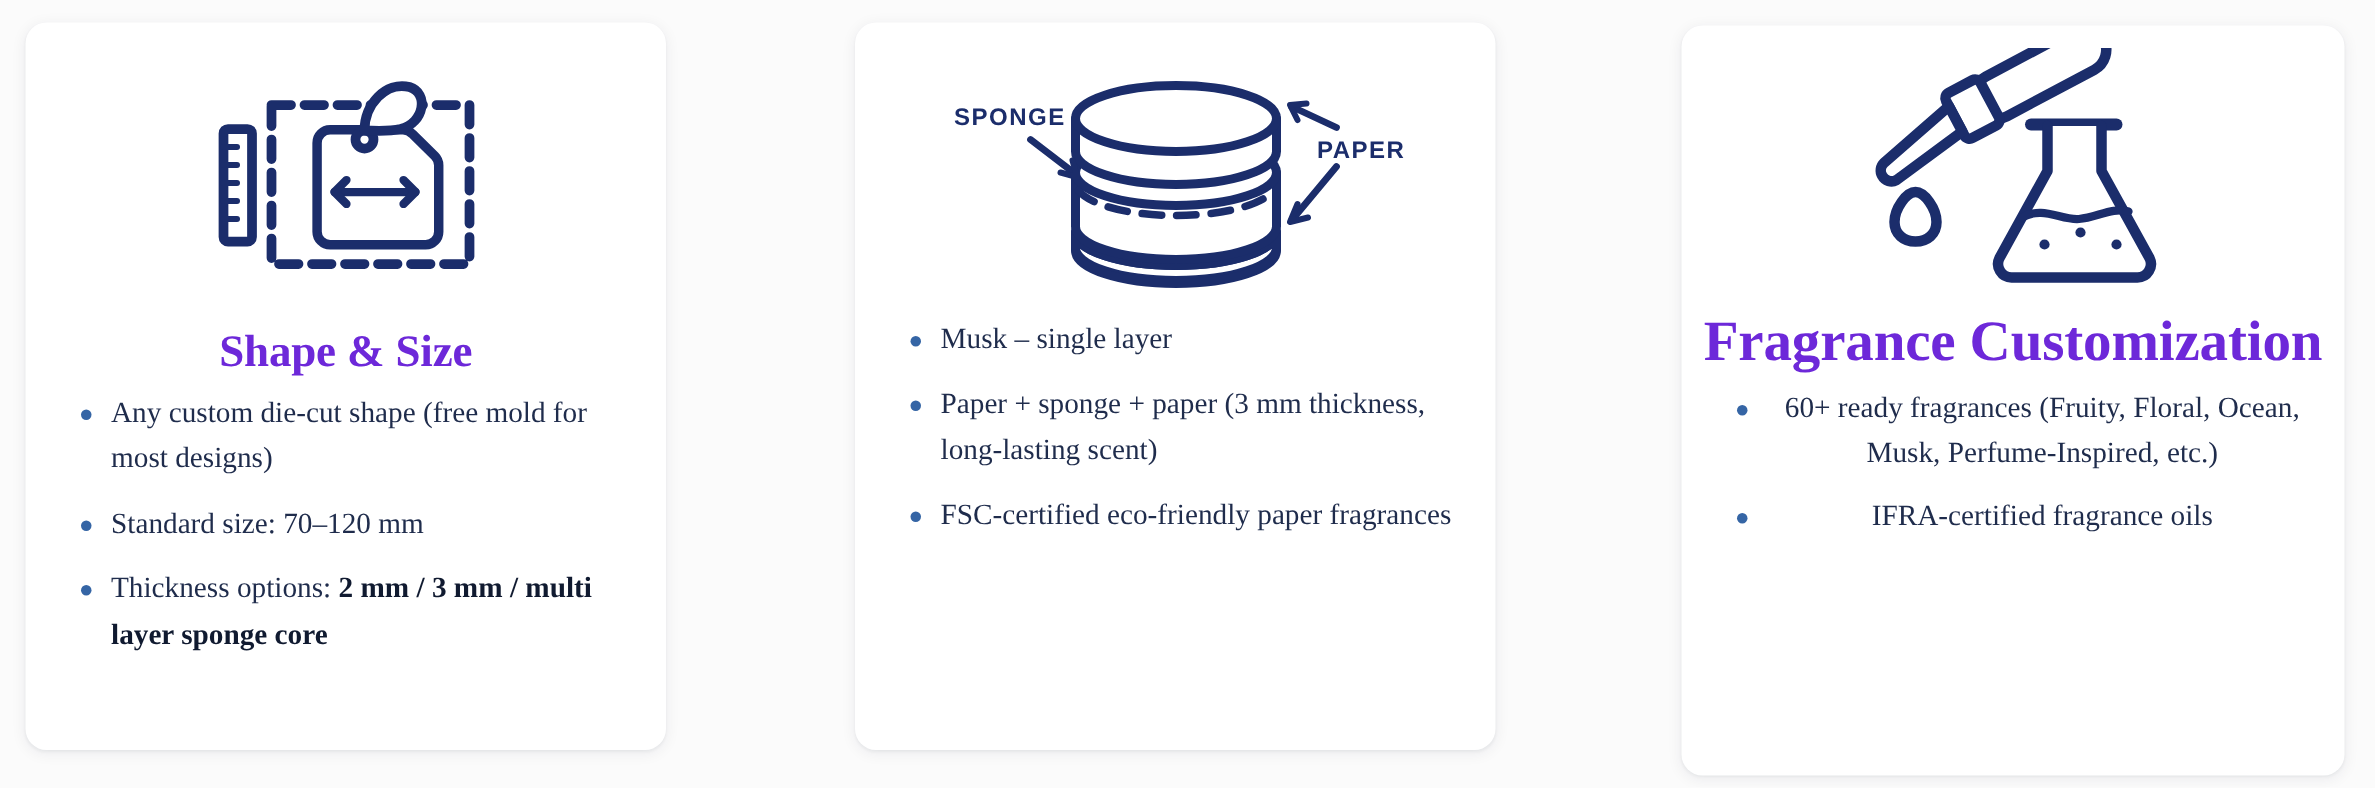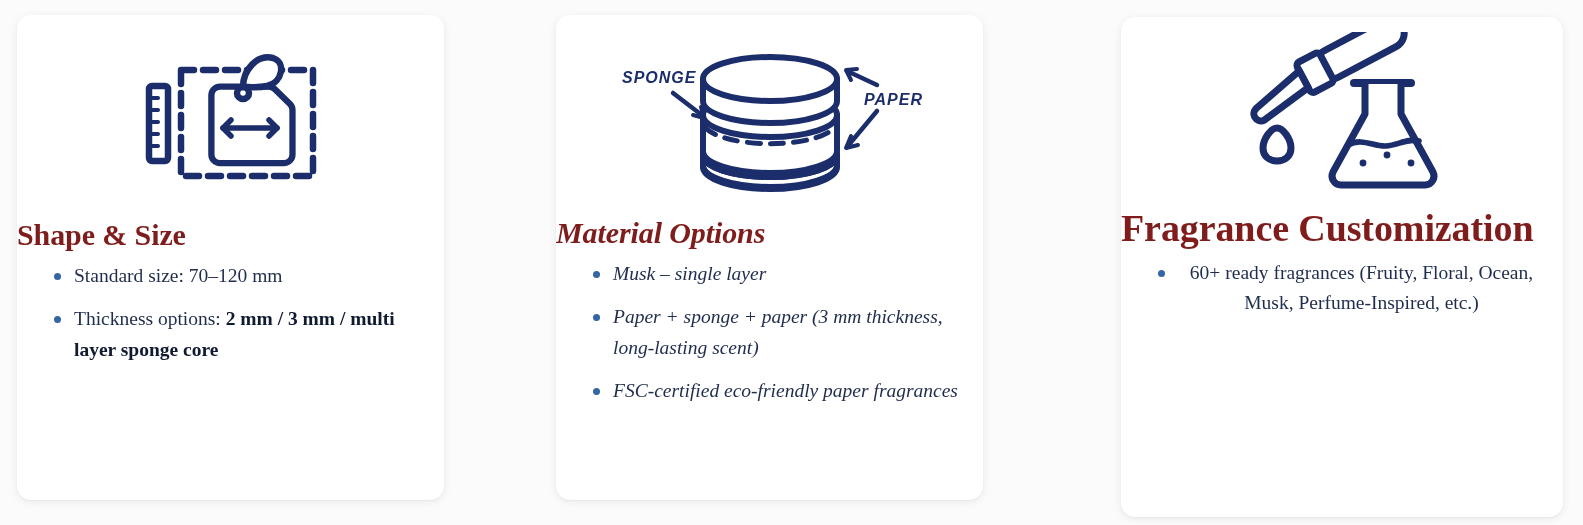--- a/index.html
+++ b/index.html
@@ -25,37 +25,37 @@
     position: absolute;
     background: #ffffff;
     border-radius: 14px;
     box-shadow: 0 2px 10px rgba(22, 30, 60, 0.07),
                 0 1px 2px rgba(22, 30, 60, 0.05);
     box-sizing: border-box;
     overflow: hidden;
   }
 
   .card-1 { left: 17px;   top: 15px; width: 427px; height: 485px; }
-  .card-2 { left: 556px;  top: 15px; width: 427px; height: 485px; font-style: italic; }
+  .card-2 { left: 570px;  top: 15px; width: 427px; height: 485px; }
   .card-3 { left: 1121px; top: 17px; width: 442px; height: 500px; }
 
   .card-icon {
     display: flex;
     align-items: center;
     justify-content: center;
     width: 100%;
   }
   .card-1 .card-icon { height: 175px; padding-top: 18px; }
   .card-2 .card-icon { height: 175px; padding-top: 16px; }
   .card-3 .card-icon { height: 175px; padding-top: 10px; }
 
   .card-title {
-    text-align: left;
+    text-align: center;
     font-weight: bold;
-    color: #7f1d1d;
+    color: #6d28d9;
     letter-spacing: -0.1px;
     margin: 0;
     line-height: 1.1;
     font-family: "Liberation Serif", "DejaVu Serif", serif;
   }
   .card-1 .card-title { font-size: 30px; padding: 10px 0 4px; }
   .card-2 .card-title { font-size: 30px; padding: 10px 0 4px; }
   .card-3 .card-title { font-size: 38px; padding: 6px 0 2px; }
 
   .bullet-list {
@@ -115,20 +115,21 @@
 
         <path d="M112 41 C 112 24, 126 8, 142 12 C 155 16, 152 36, 136 40 C 127 42, 118 41, 112 41 Z" fill="#ffffff"></path>
 
         <line x1="92" y1="82" x2="146" y2="82" stroke-width="5.5"></line>
         <polyline points="100,74 92,82 100,90" stroke-width="5.5" fill="none"></polyline>
         <polyline points="138,74 146,82 138,90" stroke-width="5.5" fill="none"></polyline>
       </svg>
     </div>
     <h3 class="card-title">Shape &amp; Size</h3>
     <ul class="bullet-list">
+      <li class="bullet-item"><span>Any custom die-cut shape (free mold for most designs)</span></li>
       <li class="bullet-item"><span>Standard size: 70–120 mm</span></li>
       <li class="bullet-item"><span>Thickness options: </span><b>2 mm / 3 mm / multi layer sponge core</b></li>
     </ul>
   </div>
 
   <div class="card card-2">
     <div class="card-icon">
       <svg class="icon-svg" width="310" height="152" viewBox="0 0 310 152" fill="none" stroke="#1b2d6b" stroke-width="6" stroke-linecap="round" stroke-linejoin="round">
 
         <path d="M88 112 a67 22 0 1 0 134 0 v10 a67 22 0 1 1 -134 0 z" fill="#ffffff"></path>
@@ -147,21 +148,20 @@
 
         <line x1="262" y1="42" x2="232" y2="28" stroke-width="4.5"></line>
         <polyline points="242,26 231,27 236,37" stroke-width="4" fill="none"></polyline>
         <line x1="262" y1="68" x2="232" y2="104" stroke-width="4.5"></line>
         <polyline points="236,93 231,105 243,102" stroke-width="4" fill="none"></polyline>
 
         <text x="7" y="40" font-family="Liberation Sans, sans-serif" font-size="16" font-weight="bold" fill="#1b2d6b" stroke="none" letter-spacing="1">SPONGE</text>
         <text x="249" y="62" font-family="Liberation Sans, sans-serif" font-size="16" font-weight="bold" fill="#1b2d6b" stroke="none" letter-spacing="1">PAPER</text>
       </svg>
     </div>
-    <h3 class="card-title">Material Options</h3>
     <ul class="bullet-list">
       <li class="bullet-item"><span>Musk – single layer</span></li>
       <li class="bullet-item"><span>Paper + sponge + paper (3 mm thickness, long-lasting scent)</span></li>
       <li class="bullet-item"><span>FSC-certified eco-friendly paper fragrances</span></li>
     </ul>
   </div>
 
   <div class="card card-3">
     <div class="card-icon">
       <svg class="icon-svg" width="255" height="165" viewBox="0 0 255 165" fill="none" stroke="#1b2d6b" stroke-width="7" stroke-linecap="round" stroke-linejoin="round">
@@ -180,16 +180,17 @@
         <path d="M133 113 c14 -8 26 2 38 1 c12 -1 22 -8 33 -5" stroke-width="5.5"></path>
 
         <circle cx="148" cy="131" r="3.4" fill="#1b2d6b" stroke="none"></circle>
         <circle cx="172" cy="123" r="3.4" fill="#1b2d6b" stroke="none"></circle>
         <circle cx="196" cy="131" r="3.4" fill="#1b2d6b" stroke="none"></circle>
       </svg>
     </div>
     <h3 class="card-title">Fragrance Customization</h3>
     <ul class="bullet-list">
       <li class="bullet-item"><span>60+ ready fragrances (Fruity, Floral, Ocean, Musk, Perfume-Inspired, etc.)</span></li>
+      <li class="bullet-item"><span>IFRA-certified fragrance oils</span></li>
     </ul>
   </div>
 
 </div>
 
 </body></html>

